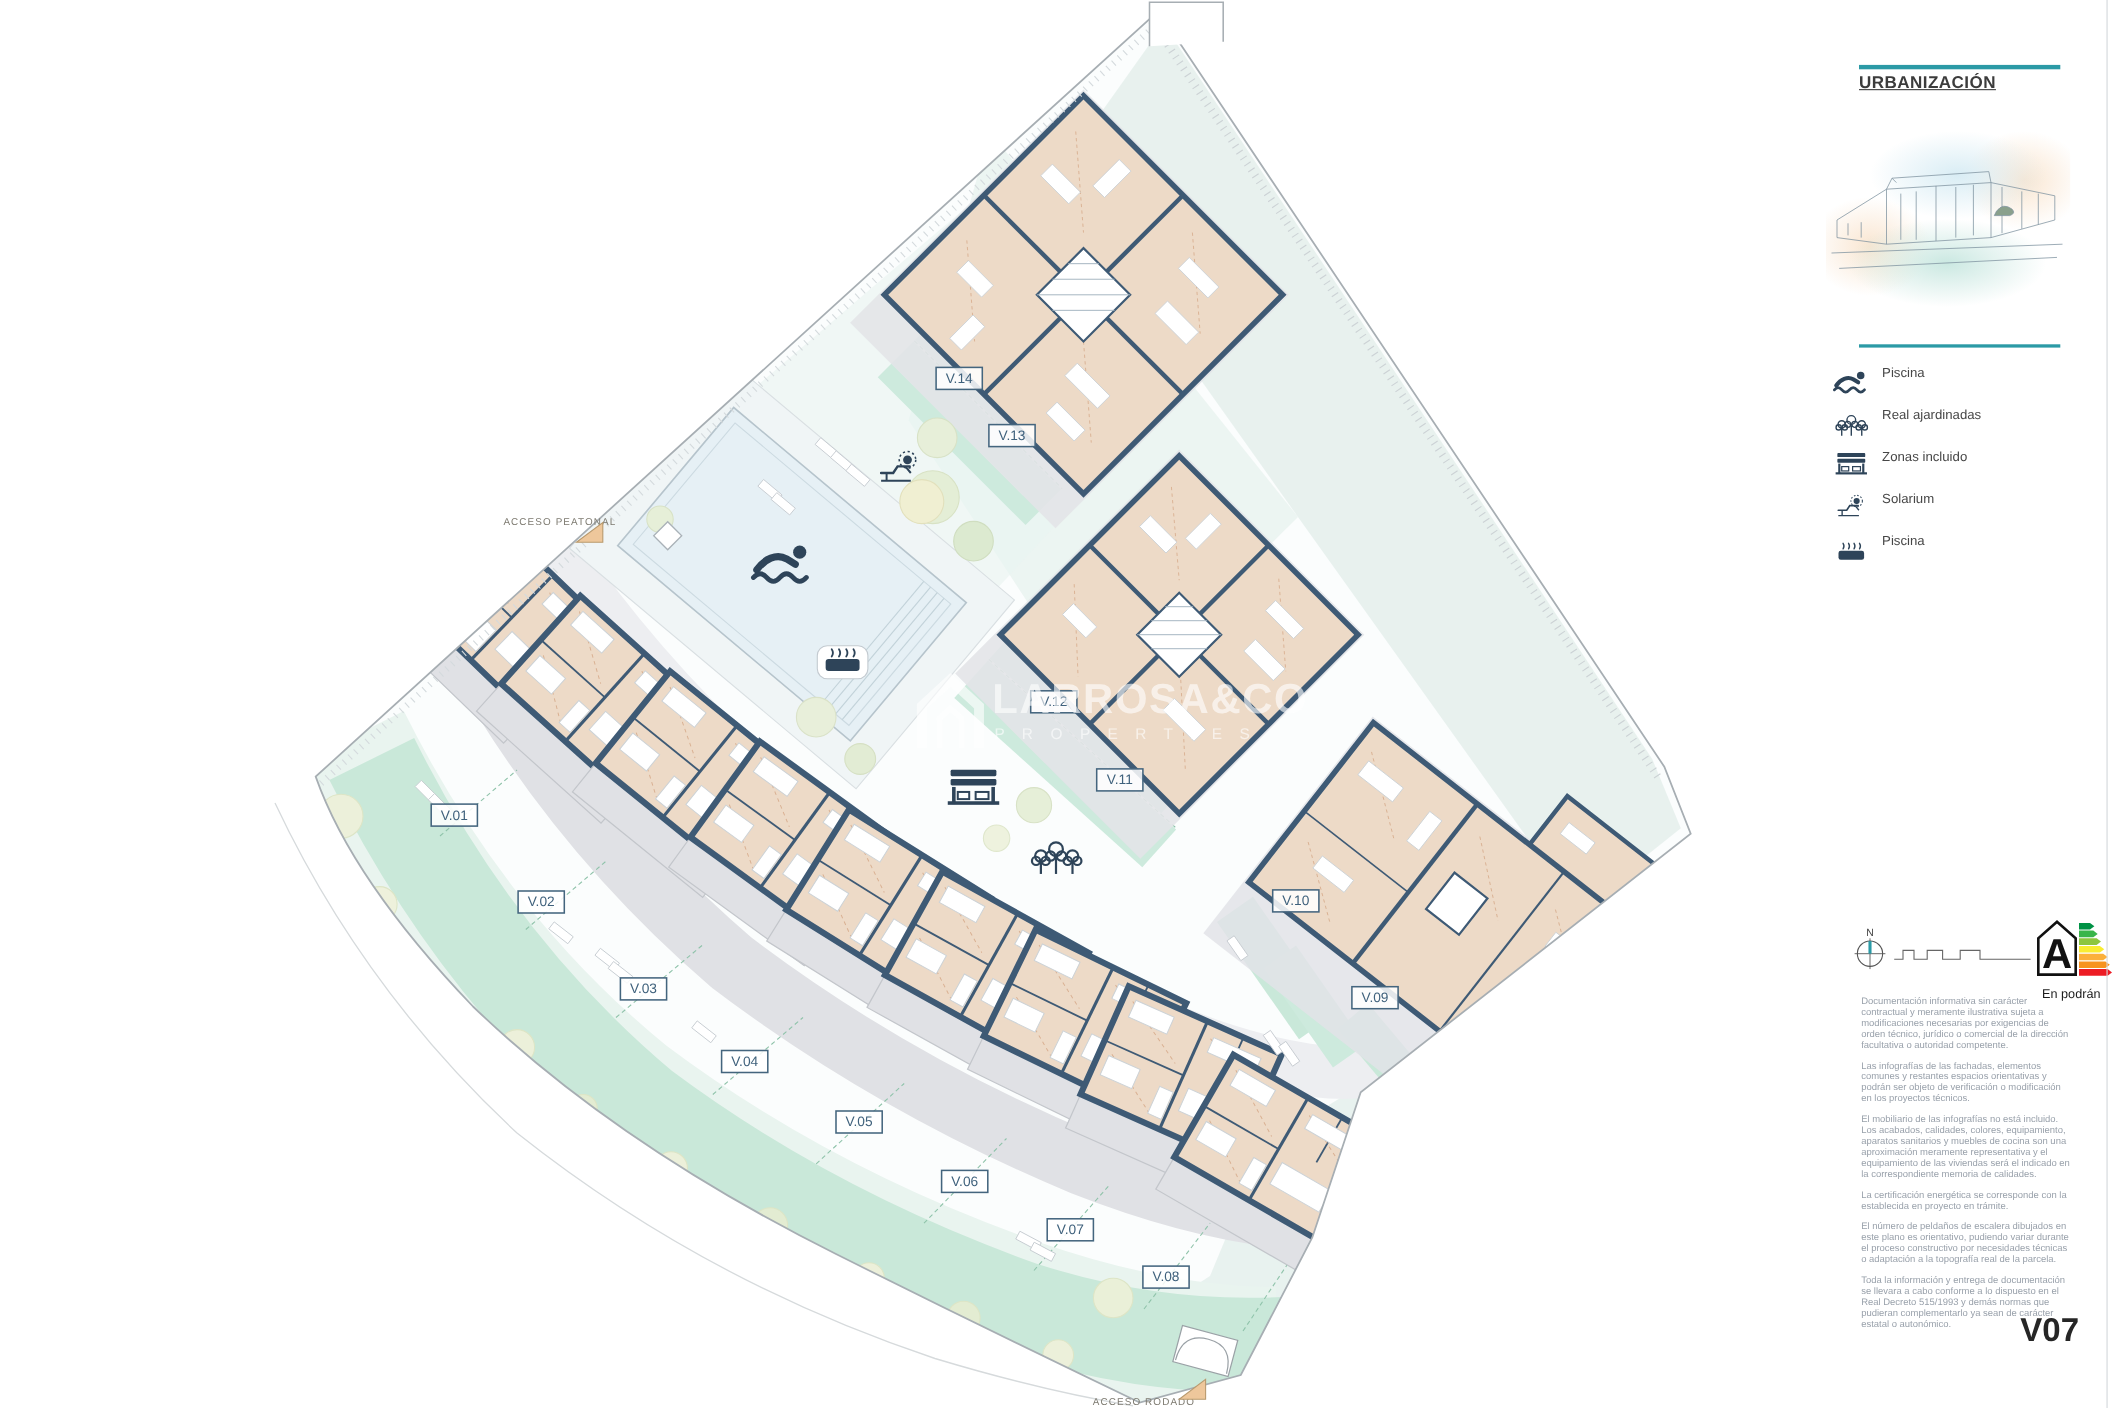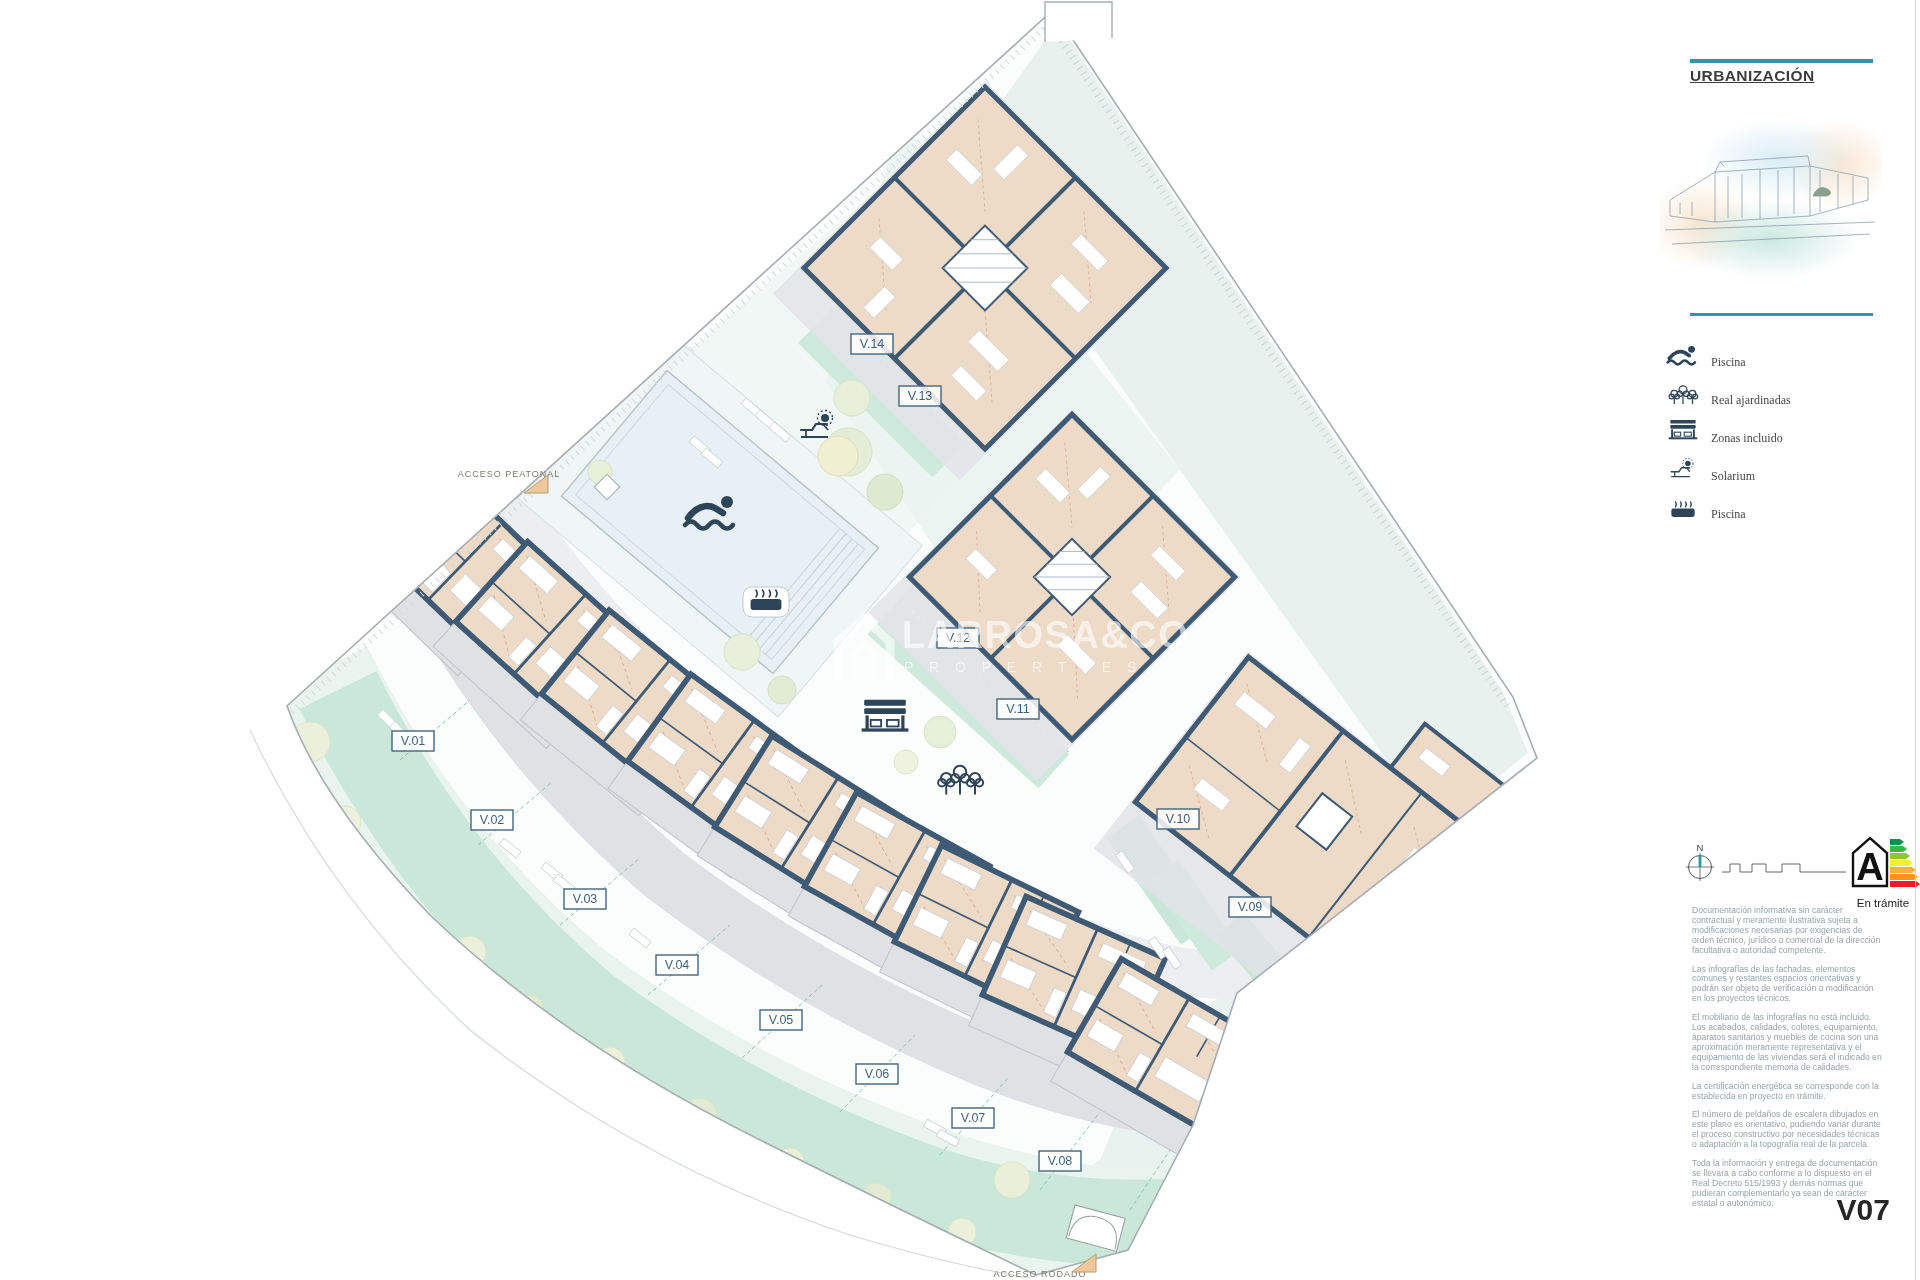--- a/index.html
+++ b/index.html
@@ -4,21 +4,21 @@
 <style>
   html,body{margin:0;padding:0;background:#fff;}
   body{width:1920px;height:1280px;position:relative;overflow:hidden;
        font-family:"Liberation Sans", sans-serif;}
   #plan-svg{position:absolute;left:0;top:0;}
   .abs{position:absolute;}
   .rule{background:#2b9aa6;height:3px;width:183px;left:1690px;}
   #panel-title{left:1690px;top:67px;font-size:15.5px;font-weight:bold;color:#3c3c3c;letter-spacing:.4px;text-decoration:underline;}
   #sketch{left:1660px;top:104px;width:222px;height:188px;}
   .legend-list{left:1664px;top:332px;width:230px;}
-  .legend-row{display:flex;align-items:flex-end;height:38px;font-family:Liberation Serif, serif;}
+  .legend-row{display:flex;align-items:flex-start;height:38px;}
   .legend-row svg{width:38px;height:30px;flex:0 0 38px;}
   .legend-label{font-size:12px;color:#474747;margin-left:9px;}
   #nav-block{left:1684px;top:840px;}
   #energy-block{left:1850px;top:834px;width:70px;}
   #energy-status{font-size:11.5px;color:#1c1c1c;margin-top:1px;text-align:center;width:66px;}
   #disclaimer{left:1692px;top:906px;width:192px;font-size:8.6px;line-height:9.9px;color:#99a1ab;}
   #disclaimer p{margin:0 0 9px 0;}
   #sheet-code{left:1800px;top:1193px;width:90px;text-align:right;font-size:30px;font-weight:600;color:#262626;}
   #page-edge{left:1915px;top:0;width:1px;height:1280px;background:#d3d8db;}
   svg text{font-family:"Liberation Sans", sans-serif;}
@@ -473,21 +473,21 @@
     <g>
       <polygon points="40,5 50,5 54,8 50,11 40,11" fill="#009245"></polygon>
       <polygon points="40,12 53,12 57,15 53,18 40,18" fill="#39b54a"></polygon>
       <polygon points="40,19 56,19 60,22 56,25 40,25" fill="#8cc63f"></polygon>
       <polygon points="40,26 59,26 63,29 59,32 40,32" fill="#f9ed32"></polygon>
       <polygon points="40,33 62,33 66,36 62,39 40,39" fill="#fbb03b"></polygon>
       <polygon points="40,40 64,40 68,43 64,46 40,46" fill="#f7931e"></polygon>
       <polygon points="40,47 66,47 70,50 66,53 40,53" fill="#ed1c24"></polygon>
     </g>
   </svg>
-  <div id="energy-status">En trámite</div>
+  <div id="energy-status">En podrán</div>
 </div>
 
 <div class="abs" id="disclaimer">
   <p>Documentación informativa sin carácter contractual y meramente ilustrativa sujeta a modificaciones necesarias por exigencias de orden técnico, jurídico o comercial de la dirección facultativa o autoridad competente.</p>
   <p>Las infografías de las fachadas, elementos comunes y restantes espacios orientativas y podrán ser objeto de verificación o modificación en los proyectos técnicos.</p>
   <p>El mobiliario de las infografías no está incluido. Los acabados, calidades, colores, equipamiento, aparatos sanitarios y muebles de cocina son una aproximación meramente representativa y el equipamiento de las viviendas será el indicado en la correspondiente memoria de calidades.</p>
   <p>La certificación energética se corresponde con la establecida en proyecto en trámite.</p>
   <p>El número de peldaños de escalera dibujados en este plano es orientativo, pudiendo variar durante el proceso constructivo por necesidades técnicas o adaptación a la topografía real de la parcela.</p>
   <p>Toda la información y entrega de documentación se llevara a cabo conforme a lo dispuesto en el Real Decreto 515/1993 y demás normas que pudieran complementarlo ya sean de carácter estatal o autonómico.</p>
 </div>

